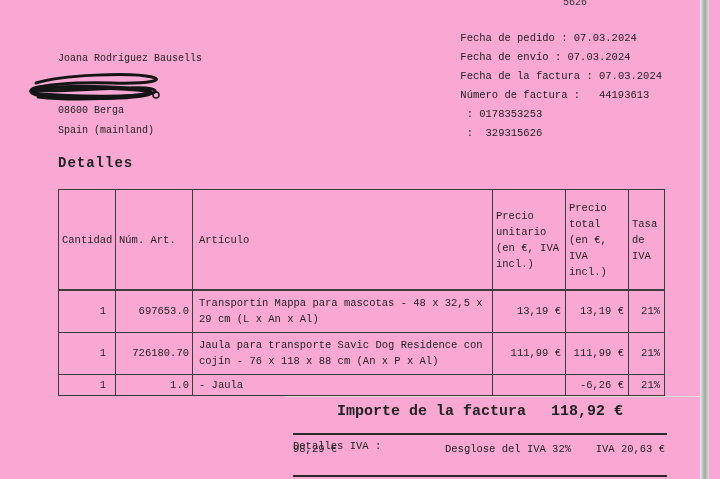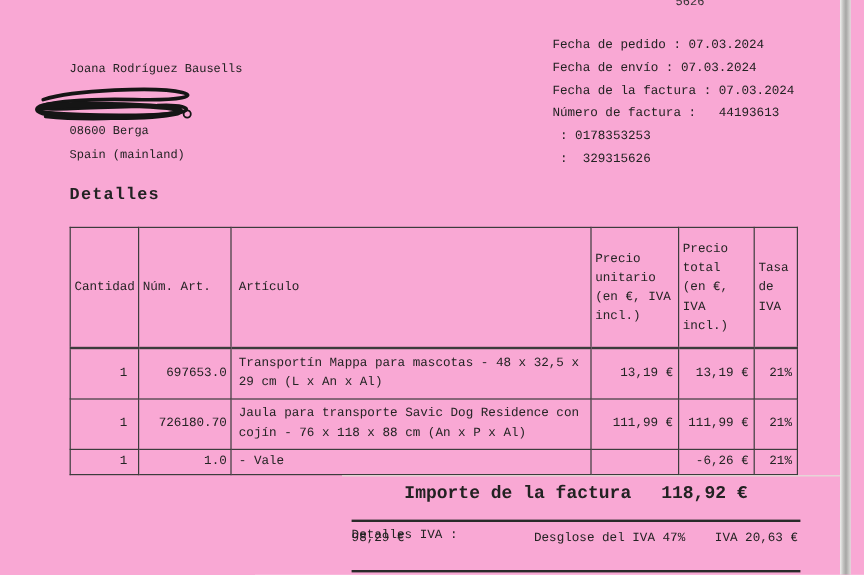--- a/index.html
+++ b/index.html
@@ -146,37 +146,37 @@
         <td class="c-qty">1</td>
         <td class="c-num">726180.70</td>
         <td class="c-art">Jaula para transporte Savic Dog Residence con cojín - 76 x 118 x 88 cm (An x P x Al)</td>
         <td class="c-price">111,99 €</td>
         <td class="c-price">111,99 €</td>
         <td class="c-tax">21%</td>
       </tr>
       <tr class="row-short">
         <td class="c-qty">1</td>
         <td class="c-num">1.0</td>
-        <td class="c-art">- Vale</td>
+        <td class="c-art">- Jaula</td>
         <td class="c-price"></td>
         <td class="c-price">-6,26 €</td>
         <td class="c-tax">21%</td>
       </tr>
     </tbody>
   </table>
 
   <div class="faint-line"></div>
 
   <div class="summary">
     <div class="total"><span>Importe de la factura</span> <span class="amt">118,92 €</span></div>
     <div class="rule1"></div>
     <div class="details">Detalles IVA :</div>
     <div class="amounts">
       <span class="amt-base">98,29 €</span>
-      <span class="amt-desglose">Desglose del IVA 47%</span>
+      <span class="amt-desglose">Desglose del IVA 32%</span>
       <span class="amt-iva">IVA 20,63 €</span>
     </div>
     <div class="rule2"></div>
   </div>
 
   <div class="scroll-strip"></div>
 
 </div>
 
 </body></html>

